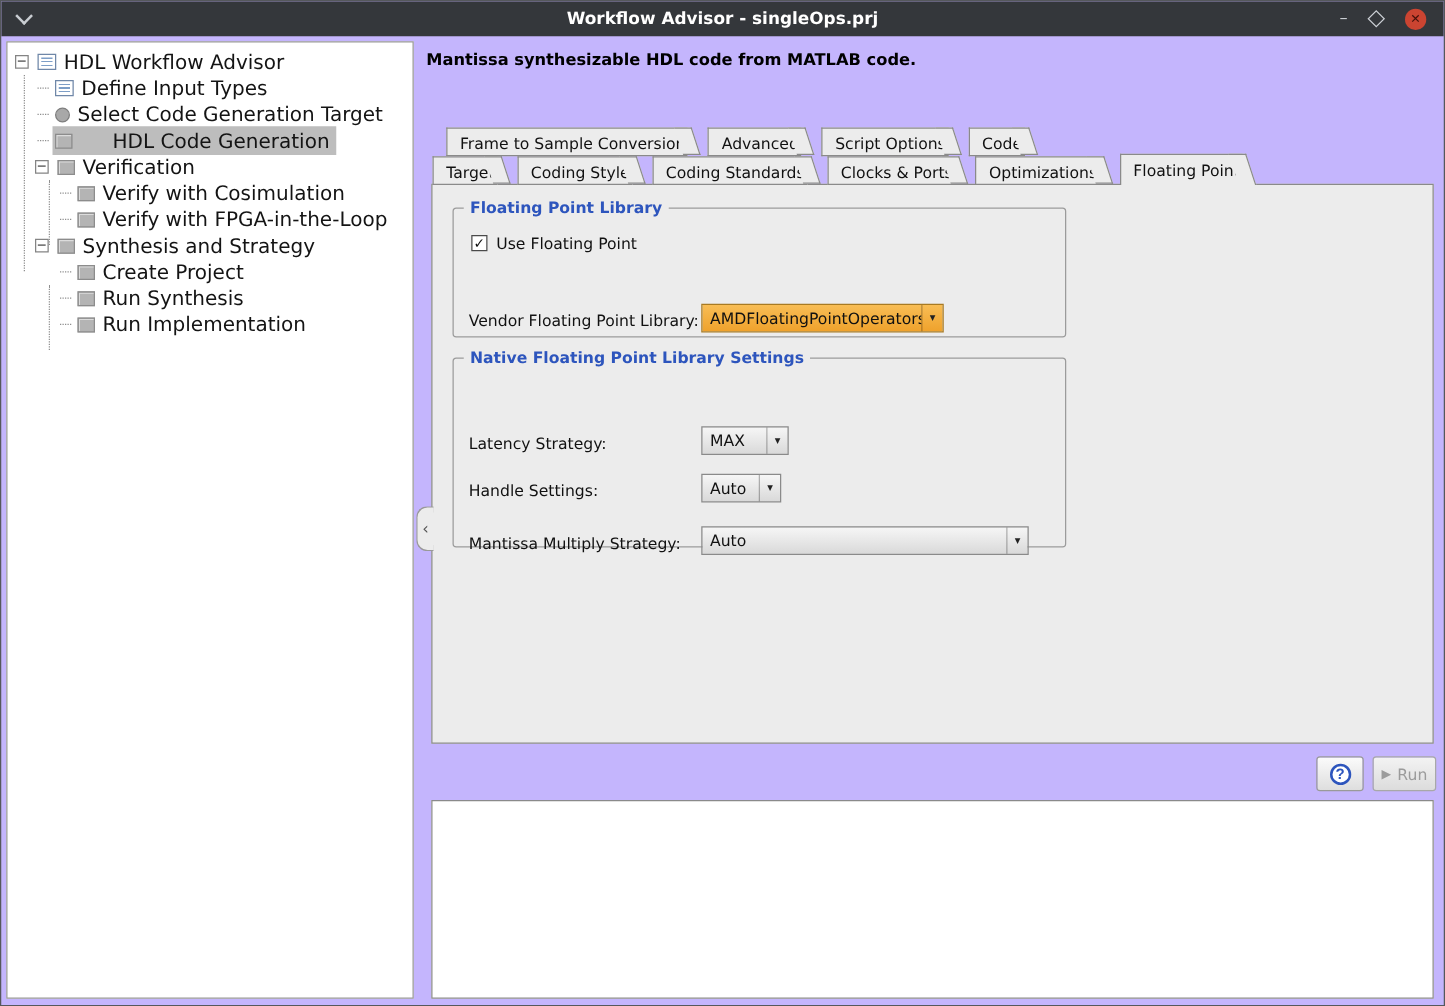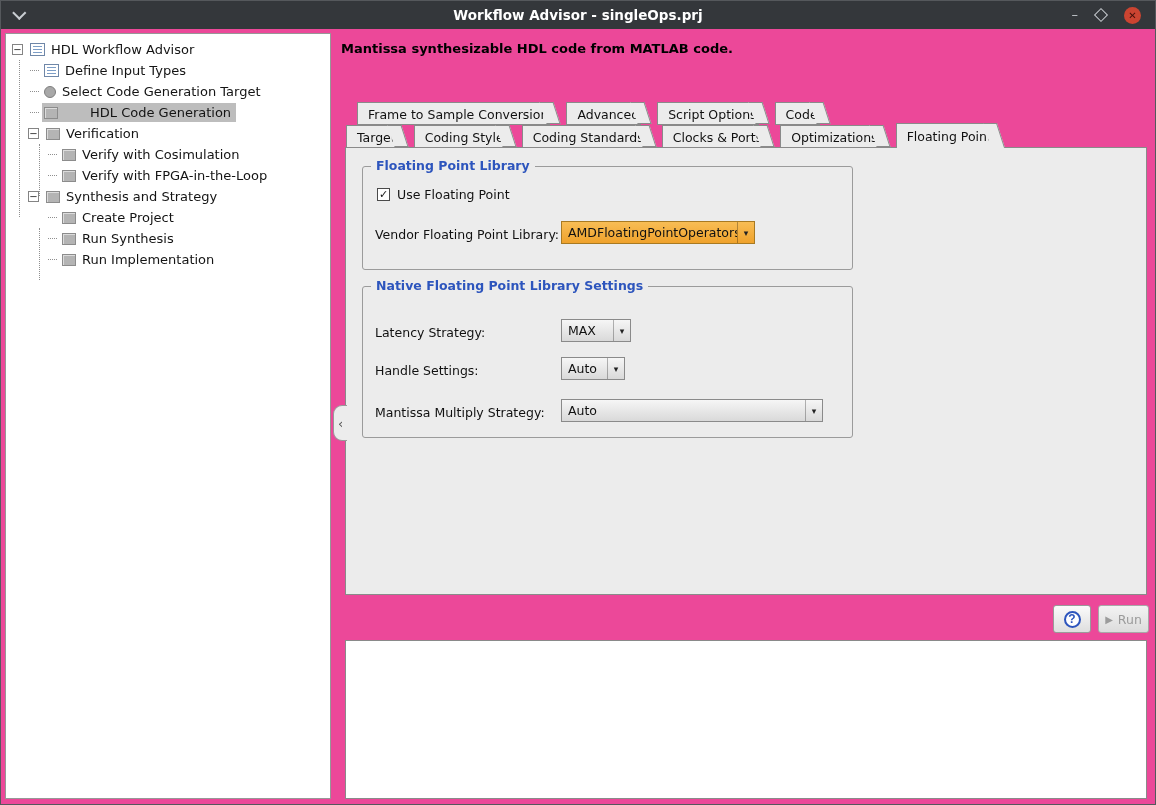--- a/index.html
+++ b/index.html
@@ -1,17 +1,17 @@
 <!DOCTYPE html>
 <html><head>
 <meta charset="utf-8">
 <style>
   html,body{margin:0;padding:0;}
   body{font-family:"DejaVu Sans","Liberation Sans",sans-serif;background:#9a9a9a;}
-  .window{position:relative;width:1156px;height:805px;background:#ec4899;box-sizing:border-box;border:1px solid #55585c;overflow:hidden;}
+  .window{position:relative;width:1156px;height:805px;background:#c4b5fd;box-sizing:border-box;border:1px solid #55585c;overflow:hidden;}
 
   
   .titlebar{position:absolute;top:0;left:0;right:0;height:28px;background:#34373b;display:flex;align-items:center;z-index:5;}
   .tb-chevron{margin-left:14px;width:8px;height:8px;border-left:2px solid #c9cdd2;border-bottom:2px solid #c9cdd2;transform:rotate(-45deg) translate(1px,-2px);}
   .tb-title{position:absolute;left:0;right:0;text-align:center;color:#ffffff;font-weight:bold;font-size:13.5px;pointer-events:none;}
   .tb-controls{position:absolute;right:14px;top:0;height:28px;display:flex;align-items:center;gap:18px;z-index:6;}
   .tb-min{color:#c9cdd2;font-size:13px;line-height:10px;}
   .tb-restore{width:8px;height:8px;border:1.5px solid #c9cdd2;transform:rotate(45deg);}
   .tb-close{width:17px;height:17px;border-radius:50%;background:#cb4431;color:#44100a;font-size:10px;font-weight:bold;display:flex;align-items:center;justify-content:center;}
 
@@ -24,21 +24,21 @@
   .g3{left:33px;top:194px;height:52px;}
   .tree-row{height:21px;display:flex;align-items:center;position:relative;z-index:1;}
   .lvl0{padding-left:6px;}
   .lvl1{padding-left:22px;}
   .lvl1p{padding-left:24px;}
   .lvl2{padding-left:42px;}
   .expander{width:9px;height:9px;box-sizing:content-box;border:1px solid #848484;background:#fff;display:flex;align-items:center;justify-content:center;font-size:10px;line-height:8px;color:#222;margin-right:5px;flex:none;}
   .stub{width:9px;border-top:1px dotted #8f8f8f;margin-right:3px;flex:none;}
   .row-inner{display:flex;align-items:center;gap:6px;padding:2px 5px 2px 2px;}
   .sel .row-inner{background:#bdbdbd;gap:32px;}
-  .tree-label{font-size:13px;color:#141414;white-space:nowrap;}
+  .tree-label{font-size:16px;color:#141414;white-space:nowrap;}
   .i-doc{width:15px;height:13px;background:#fff;border:1px solid #6f87a8;position:relative;flex:none;box-sizing:border-box;}
   .i-doc::before{content:"";position:absolute;left:2px;right:2px;top:2px;height:7px;background:repeating-linear-gradient(to bottom,#7d9ec7 0 1px,transparent 1px 3px);}
   .i-circle{width:12px;height:12px;border-radius:50%;background:#a8a8a8;border:1px solid #7e7e7e;flex:none;box-sizing:border-box;}
   .i-sq{width:14px;height:12px;background:#b4b4b4;border:1px solid #8c8c8c;box-shadow:inset 1px 1px 0 #dcdcdc;flex:none;box-sizing:border-box;}
 
   
   .heading{position:absolute;left:340px;top:40px;font-size:13px;font-weight:bold;color:#000;}
 
   .tabs-row1{position:absolute;left:356px;top:101px;height:23px;display:flex;z-index:1;}
   .tabs-row2{position:absolute;left:345px;top:124px;height:23px;display:flex;align-items:flex-end;z-index:2;}
@@ -69,21 +69,21 @@
   .combo.highlight{background:linear-gradient(#f8bd55,#efa22c);border-color:#a87a22;}
 
   .lbl-vendor{left:12px;top:60px;}
   .cmb-vendor{left:198px;top:54px;width:194px;}
   .lbl-latency{left:12px;top:38px;}
   .cmb-latency{left:198px;top:32px;width:70px;}
   .lbl-denorm{left:12px;top:76px;}
   .cmb-denorm{left:198px;top:70px;width:64px;}
   .lbl-mantissa{left:12px;top:118px;}
   .cmb-mantissa{left:198px;top:112px;width:262px;}
-  .pos{position:absolute;}
+  .pos{position:absolute;margin-top:22px;}
 
   .collapse-handle{position:absolute;left:332px;top:404px;width:14px;height:36px;background:#ececec;border:1px solid #999;border-right:none;border-radius:9px 0 0 9px;display:flex;align-items:center;justify-content:center;color:#555;font-size:13px;z-index:4;box-sizing:border-box;}
 
   .help-btn{position:absolute;left:1052px;top:604px;width:38px;height:28px;background:linear-gradient(#fbfbfb,#dedede);border:1px solid #9a9a9a;border-radius:3px;display:flex;align-items:center;justify-content:center;box-sizing:border-box;padding:0;}
   .help-icon{width:17px;height:17px;border-radius:50%;border:2px solid #2d55bd;color:#2d55bd;font-weight:bold;font-size:12px;display:flex;align-items:center;justify-content:center;box-sizing:border-box;background:#fff;}
   .run-btn{position:absolute;left:1097px;top:604px;width:51px;height:28px;background:linear-gradient(#f3f3f3,#dcdcdc);border:1px solid #a8a8a8;border-radius:3px;display:flex;align-items:center;justify-content:center;gap:5px;font-size:12.5px;color:#9b9b9b;box-sizing:border-box;padding:0;font-family:inherit;}
   .play-icon{font-size:10px;color:#9b9b9b;}
 
   .log{position:absolute;left:344px;top:639px;right:8px;bottom:5px;background:#ffffff;border:1px solid #8a8a8a;box-sizing:border-box;overflow:auto;}
 </style>

